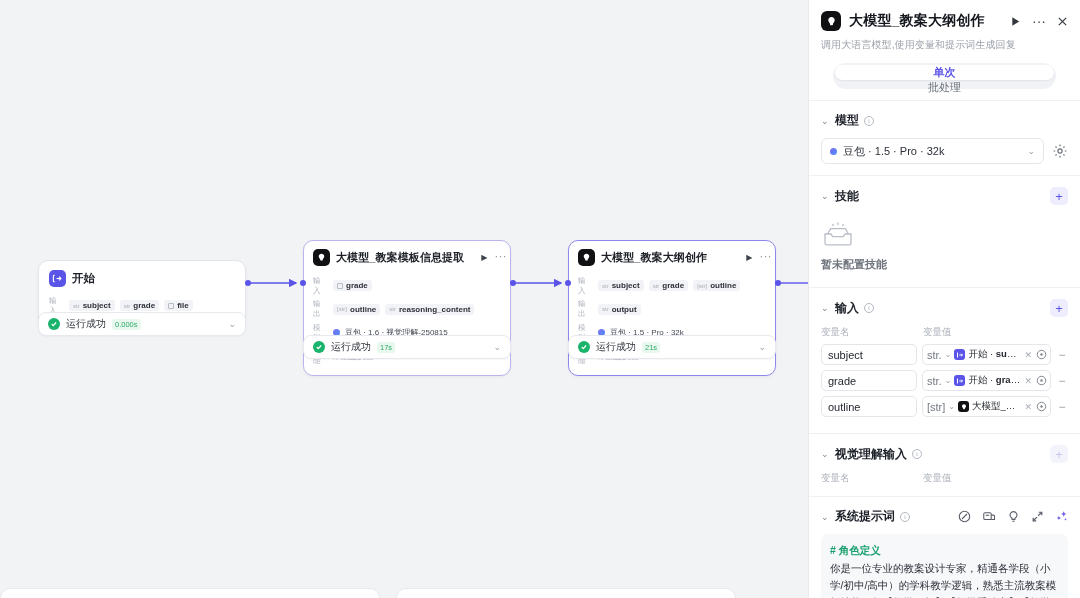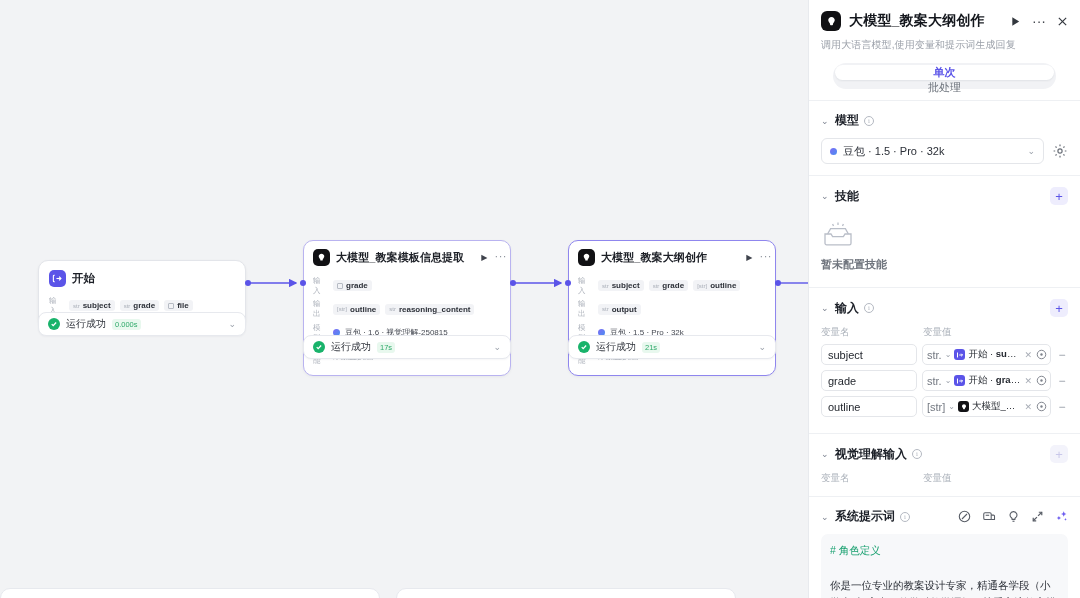--- a/index.html
+++ b/index.html
@@ -184,21 +184,21 @@
   .minus { width: 12px; text-align: center; color: #9aa0aa; font-size: 12px; cursor: pointer; flex: 0 0 auto; }
 
   .sp-icons { margin-left: auto; display: flex; align-items: center; gap: 11px; }
   .sp-icons .ic { color: #585d66; display: flex; align-items: center; cursor: pointer; }
   .sp-icons .ic.magic { color: #6b5bf0; }
 
   .prompt-box {
     margin-top: 9px; background: #f7f8fa; border-radius: 7px;
     padding: 8px 9px; font-size: 10.5px; line-height: 1.62; color: #2b2f37;
   }
-  .prompt-h { color: #18a06f; font-weight: 400; margin-bottom: 18px; }
+  .prompt-h { color: #18a06f; font-weight: 700; margin-bottom: 1px; }
 </style>
 </head>
 <body>
 
 <div id="canvas">
 
   <svg class="edges">
     <defs>
       <marker id="arrow" markerWidth="6" markerHeight="6" refX="5" refY="3" orient="auto">
         <path d="M0,0 L6,3 L0,6 Z" fill="#5b54e8"></path>

